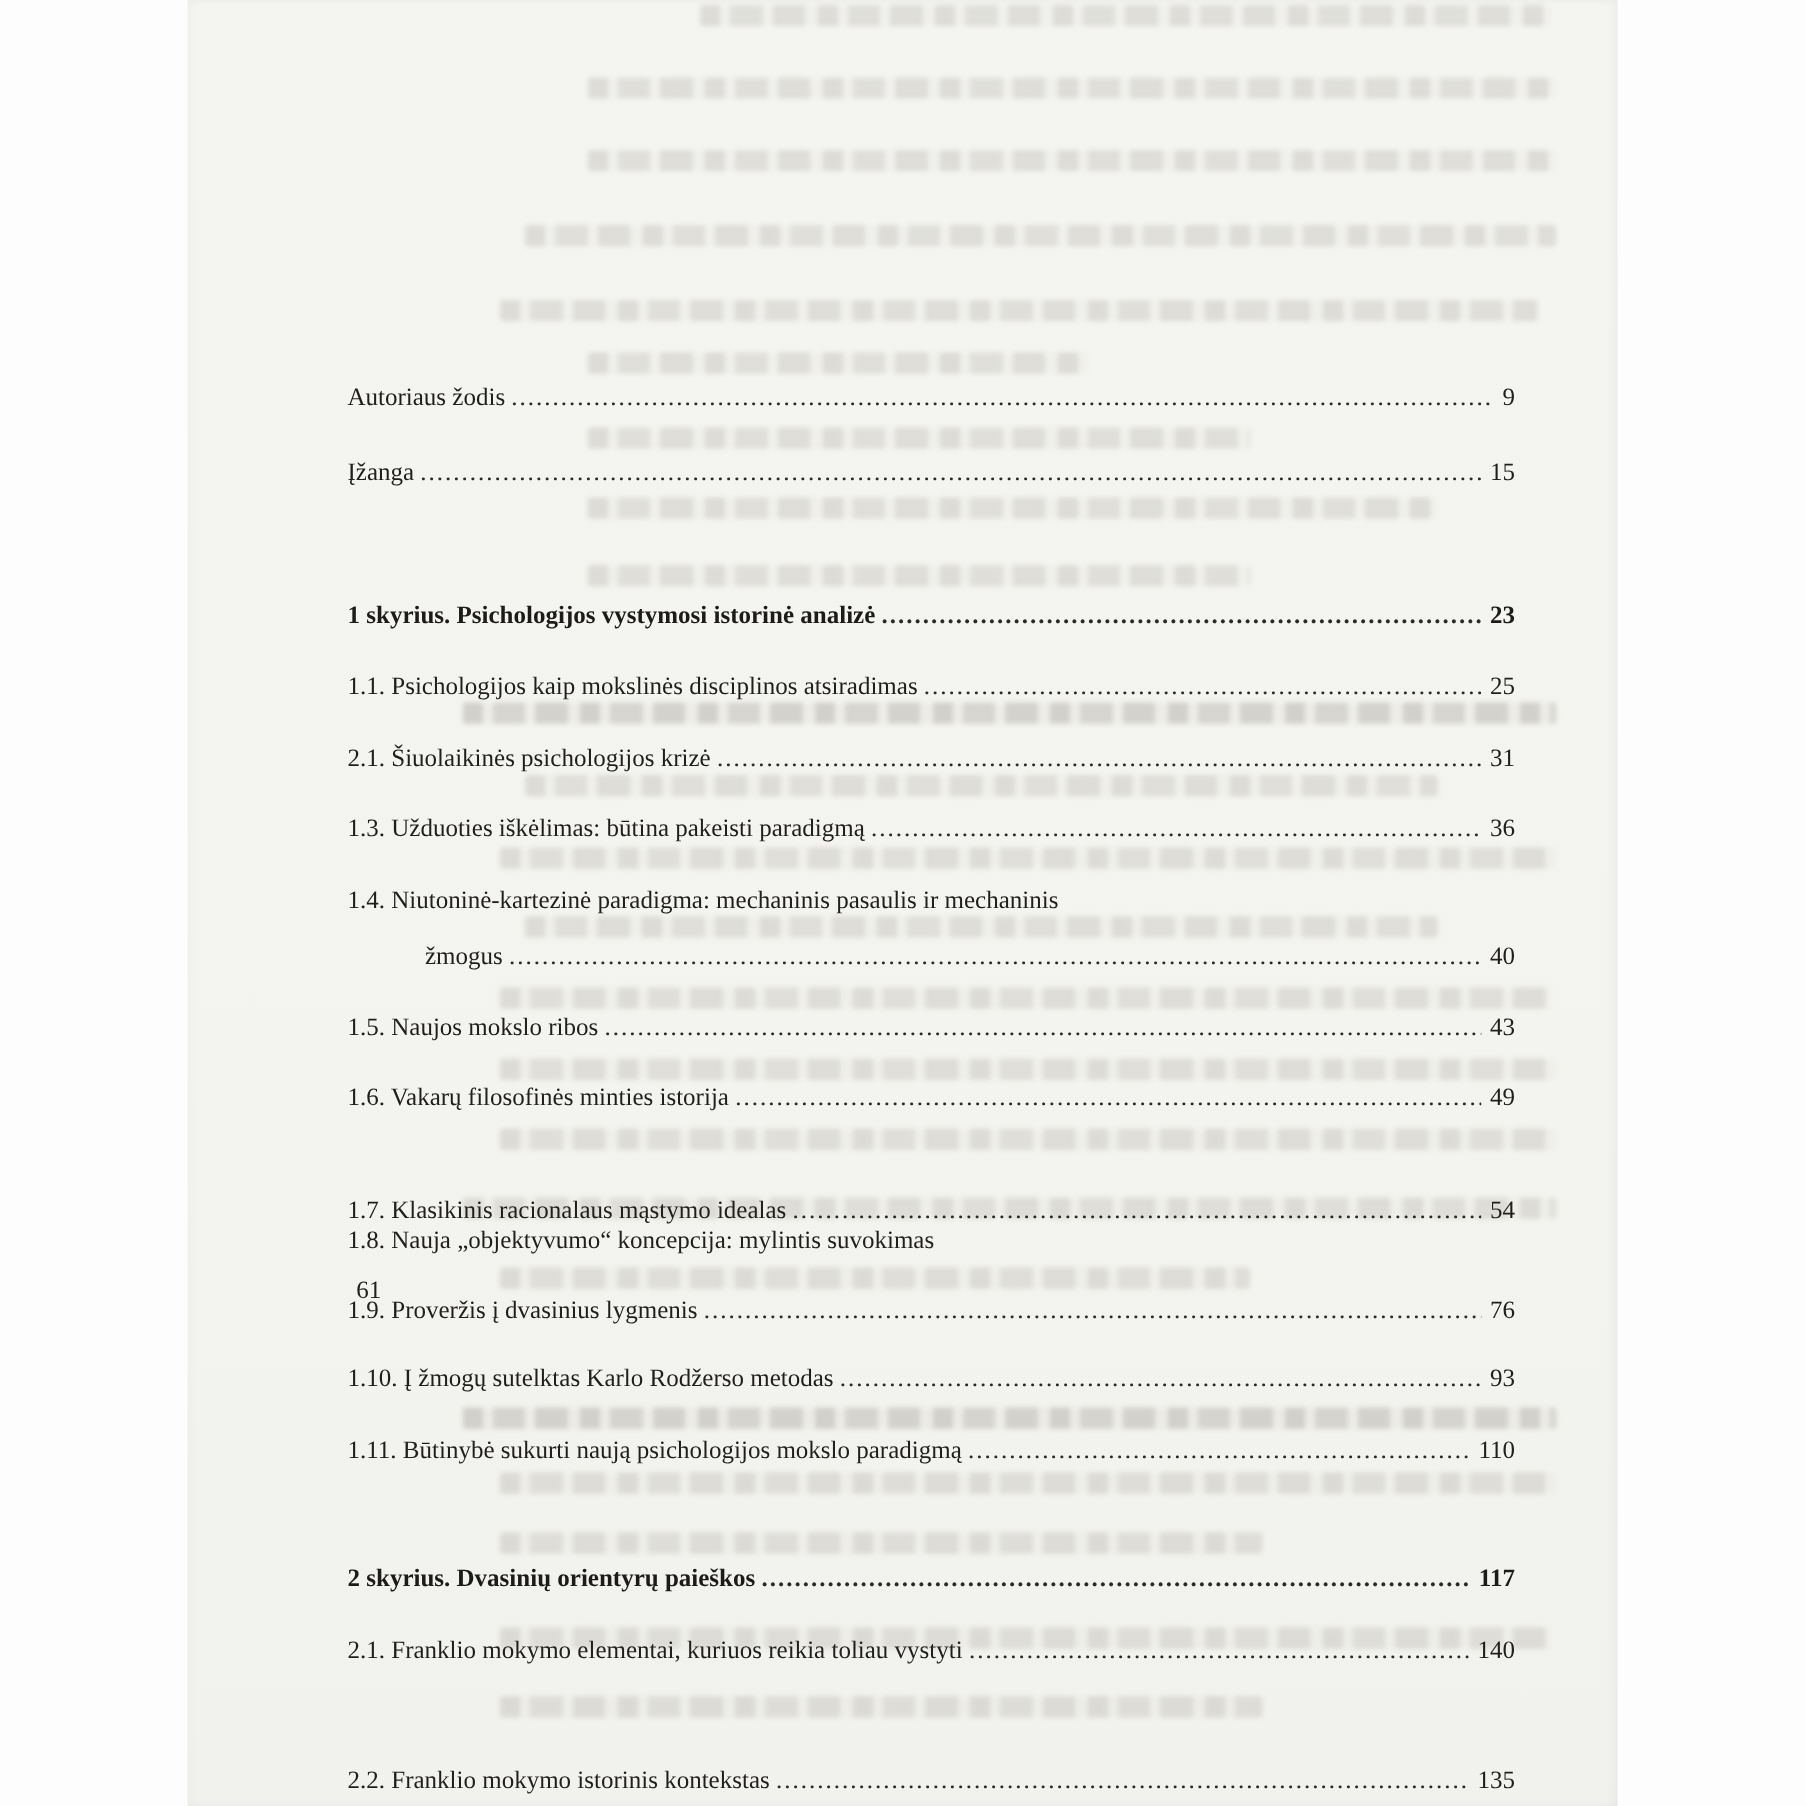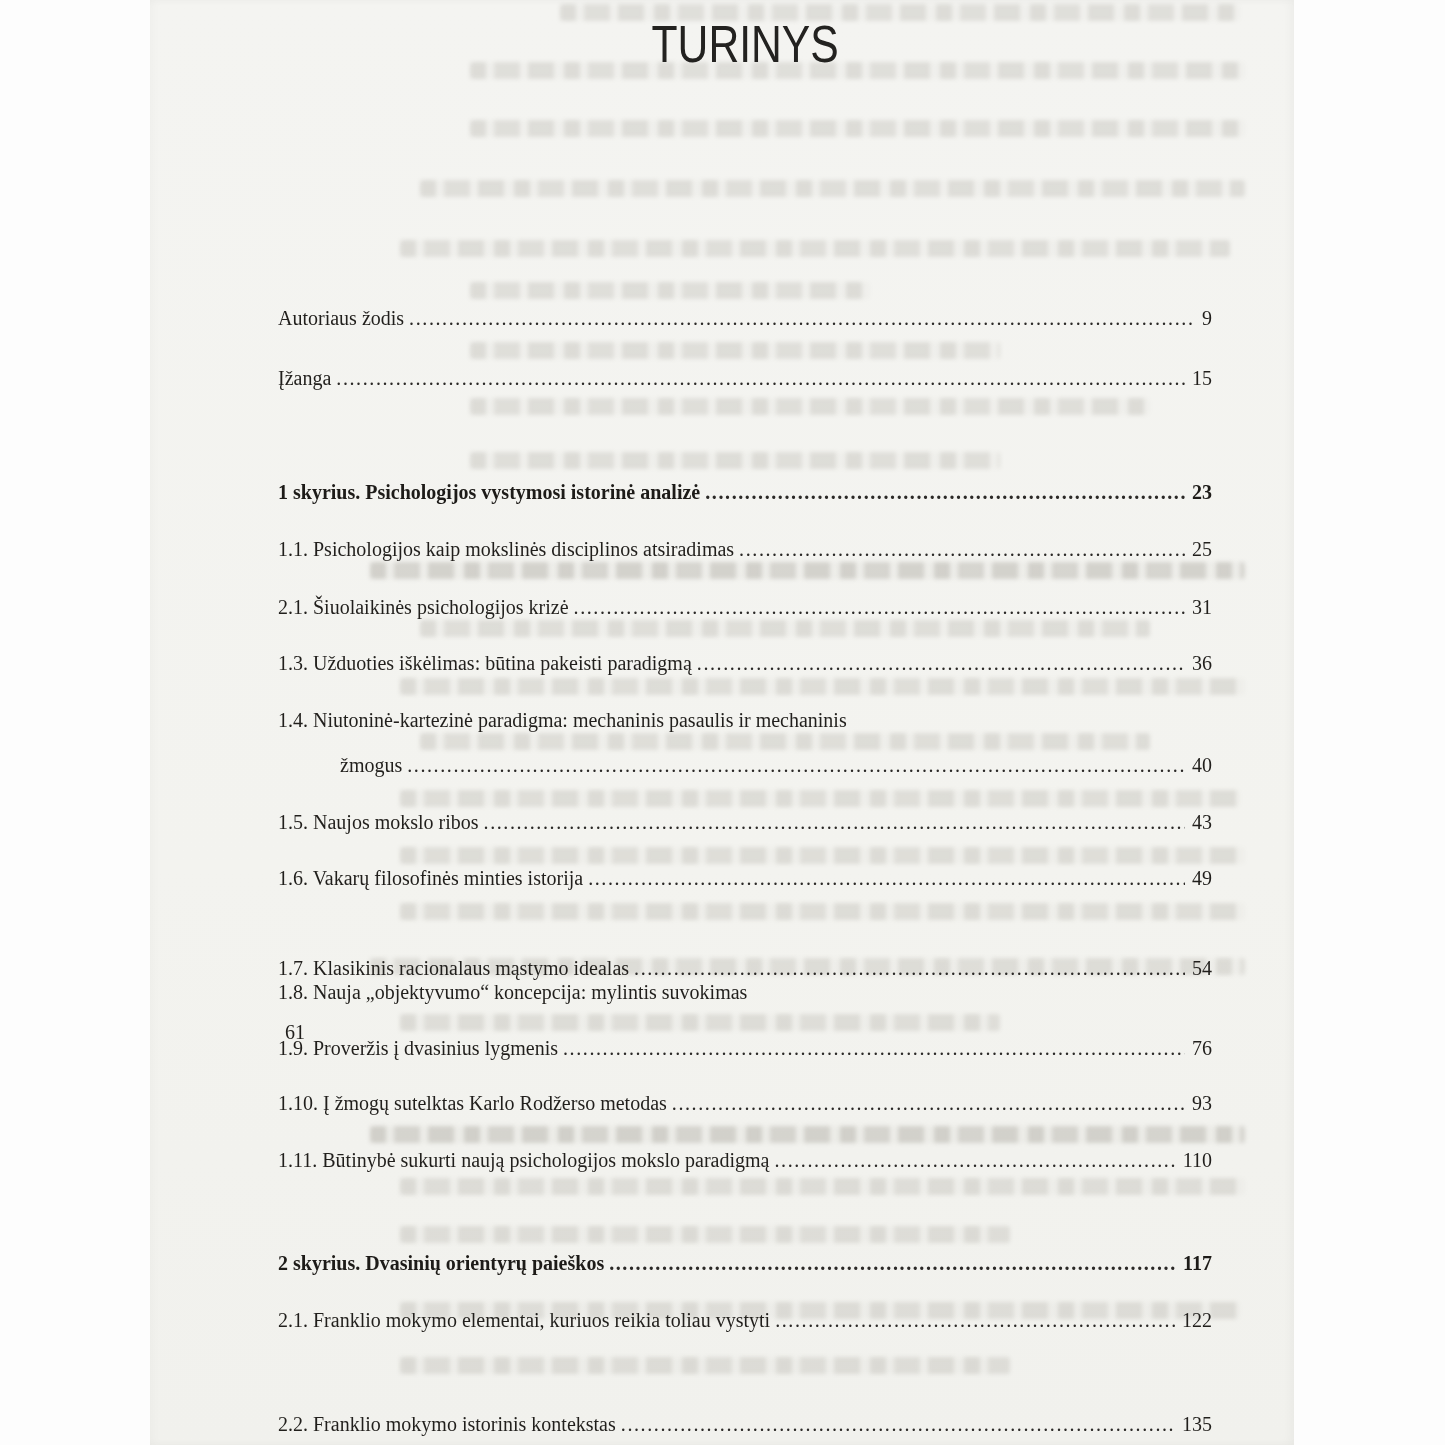--- a/index.html
+++ b/index.html
@@ -78,23 +78,20 @@
     <div class="ghost" style="top:847px;left:250px;width:845px;"></div>
     <div class="ghost" style="top:903px;left:250px;width:845px;"></div>
     <div class="ghost" style="top:958px;left:220px;width:875px;"></div>
     <div class="ghost" style="top:1014px;left:250px;width:600px;"></div>
     <div class="ghost gb" style="top:1126px;left:220px;width:875px;"></div>
     <div class="ghost" style="top:1178px;left:250px;width:845px;"></div>
     <div class="ghost" style="top:1226px;left:250px;width:610px;"></div>
     <div class="ghost" style="top:1302px;left:250px;width:840px;"></div>
     <div class="ghost" style="top:1357px;left:250px;width:610px;"></div>
 
-    <div class="title">
-      <span>TURINYS</span>
-    </div>
 
     <div class="row" style="top:298px;">
       <span class="lbl">Autoriaus žodis</span>
       <span class="dots"></span>
       <span class="pg">9</span>
     </div>
     <div class="row" style="top:358px;">
       <span class="lbl">Įžanga</span>
       <span class="dots"></span>
       <span class="pg">15</span>
@@ -169,21 +166,21 @@
     </div>
 
     <div class="row bold" style="top:1243px;">
       <span class="lbl">2 skyrius. Dvasinių orientyrų paieškos</span>
       <span class="dots"></span>
       <span class="pg">117</span>
     </div>
     <div class="row" style="top:1300px;">
       <span class="lbl">2.1. Franklio mokymo elementai, kuriuos reikia toliau vystyti</span>
       <span class="dots"></span>
-      <span class="pg">122</span>
+      <span class="pg">140</span>
     </div>
     <div class="row" style="top:1404px;">
       <span class="lbl">2.2. Franklio mokymo istorinis kontekstas</span>
       <span class="dots"></span>
       <span class="pg">135</span>
     </div>
 
   </div>
 </div>
 

